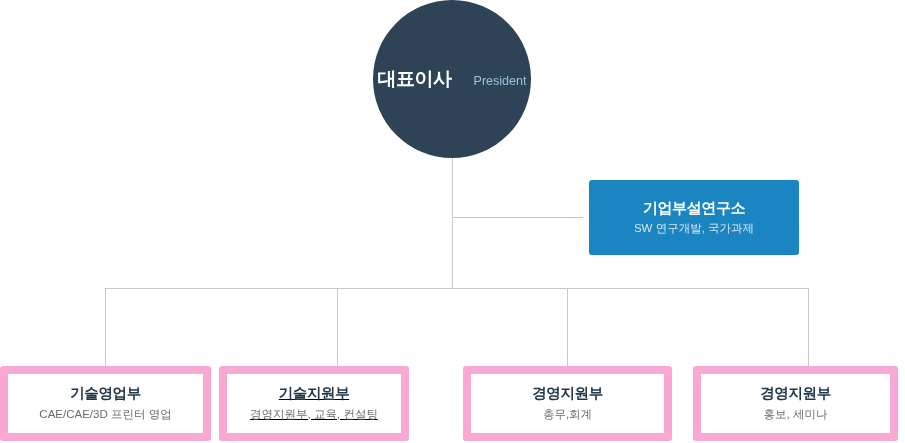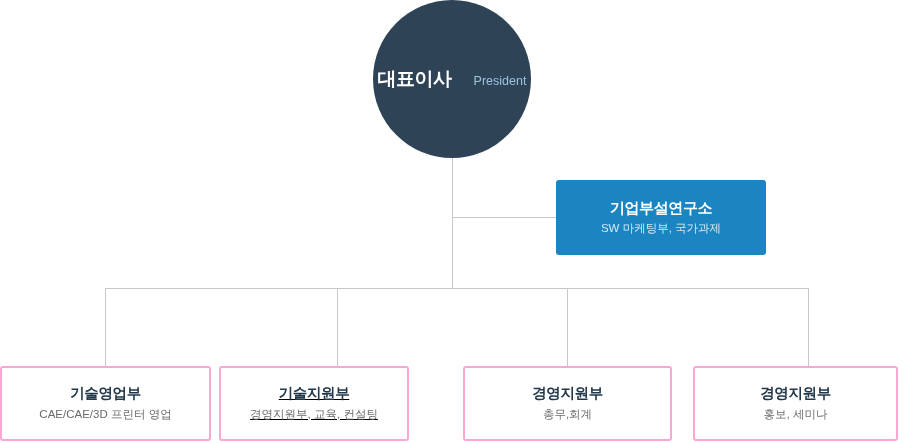--- a/index.html
+++ b/index.html
@@ -55,21 +55,21 @@
     font-size: 12.5px;
     font-weight: normal;
     margin-top: 5px;
     line-height: 1.2;
     padding-left: 22px;
   }
 
   
   .research-node {
     position: absolute;
-    left: 556px;
+    left: 589px;
     top: 180px;
     width: 210px;
     height: 75px;
     background: #1b85c2;
     border-radius: 3px;
     display: flex;
     flex-direction: column;
     align-items: center;
     justify-content: center;
     box-sizing: border-box;
@@ -87,21 +87,21 @@
     margin-top: 5px;
     line-height: 1.2;
   }
 
   
   .dept-node {
     position: absolute;
     top: 366px;
     height: 75px;
     background: #ffffff;
-    border: 2px solid #f9a8d4;
+    border: 8px solid #f9a8d4;
     border-radius: 3px;
     display: flex;
     flex-direction: column;
     align-items: center;
     justify-content: center;
     box-sizing: border-box;
   }
   .dept-title {
     color: #22384a;
     font-size: 14.5px;
@@ -137,21 +137,21 @@
   <div class="line line-v" style="left:567px; top:288px; height:78px;"></div>
   <div class="line line-v" style="left:808px; top:288px; height:78px;"></div>
 
   <div class="president-node">
     <div class="president-title">대표이사</div>
     <div class="president-subtitle">President</div>
   </div>
 
   <div class="research-node">
     <div class="research-title">기업부설연구소</div>
-    <div class="research-subtitle">SW 마케팅부, 국가과제</div>
+    <div class="research-subtitle">SW 연구개발, 국가과제</div>
   </div>
 
   <div class="dept-node dept-1">
     <div class="dept-title">기술영업부</div>
     <div class="dept-subtitle">CAE/CAE/3D 프린터 영업</div>
   </div>
 
   <div class="dept-node dept-2">
     <div class="dept-title">기술지원부</div>
     <div class="dept-subtitle">경영지원부, 교육, 컨설팅</div>

